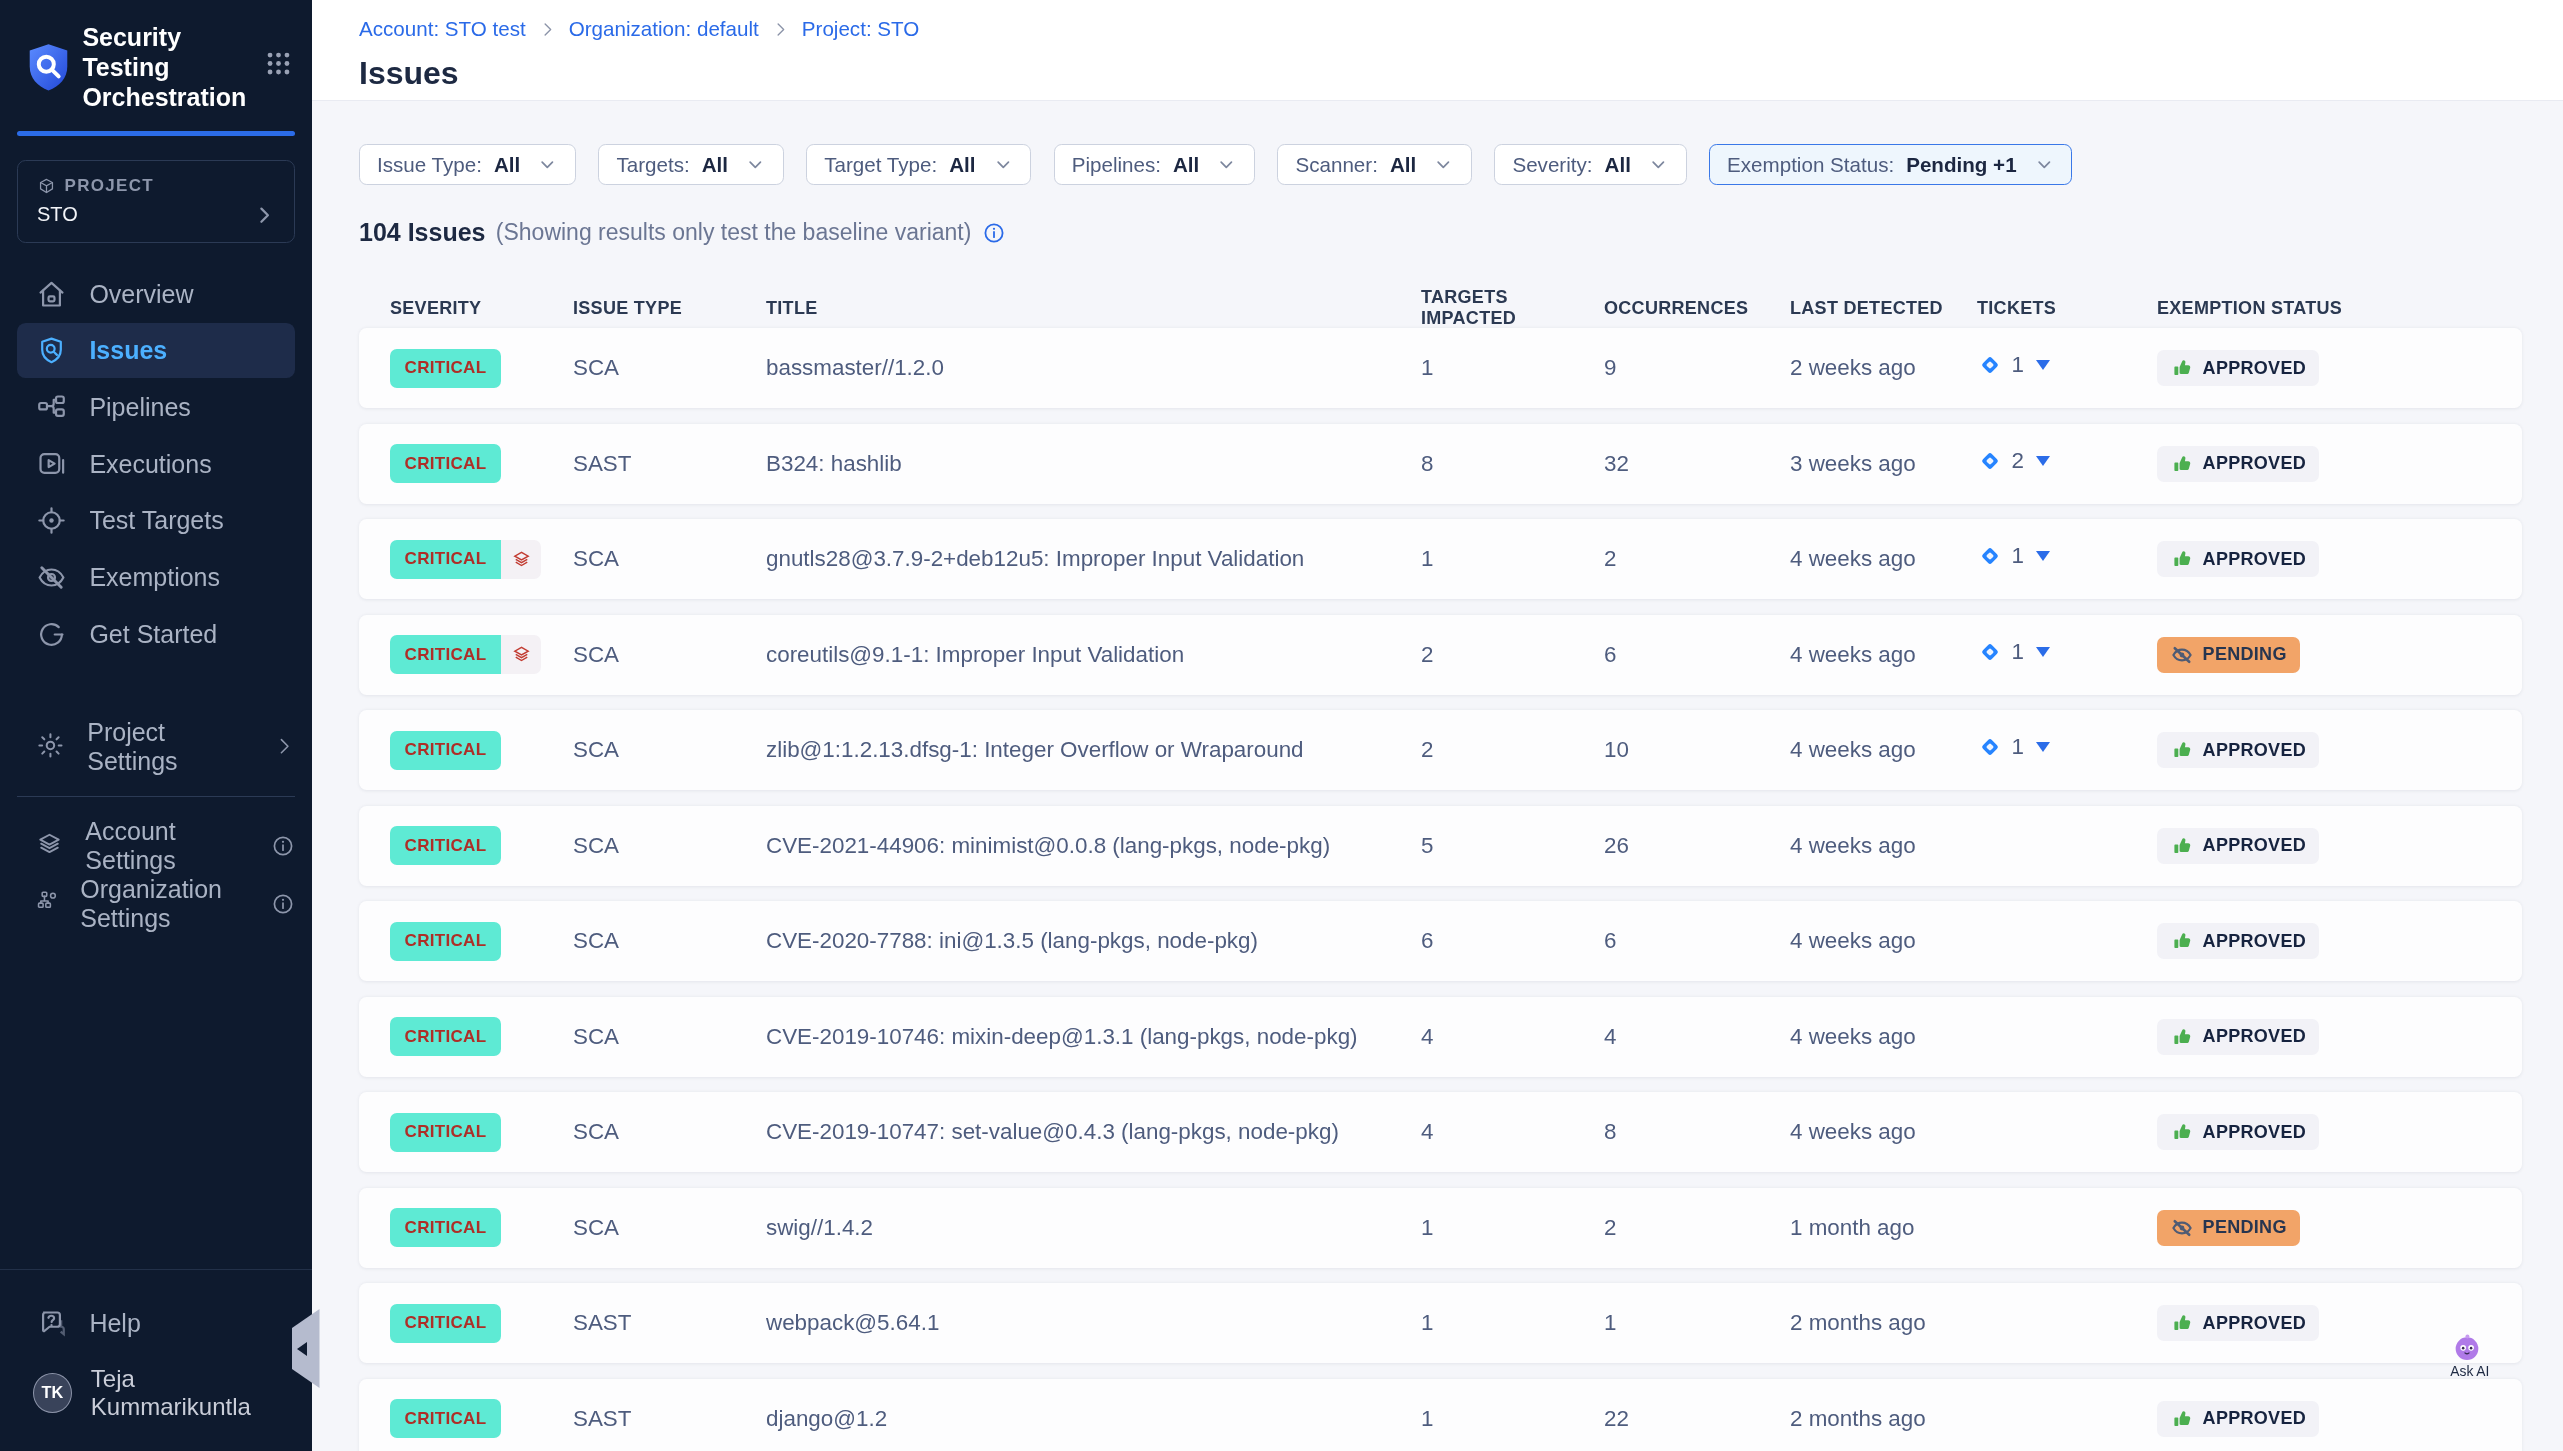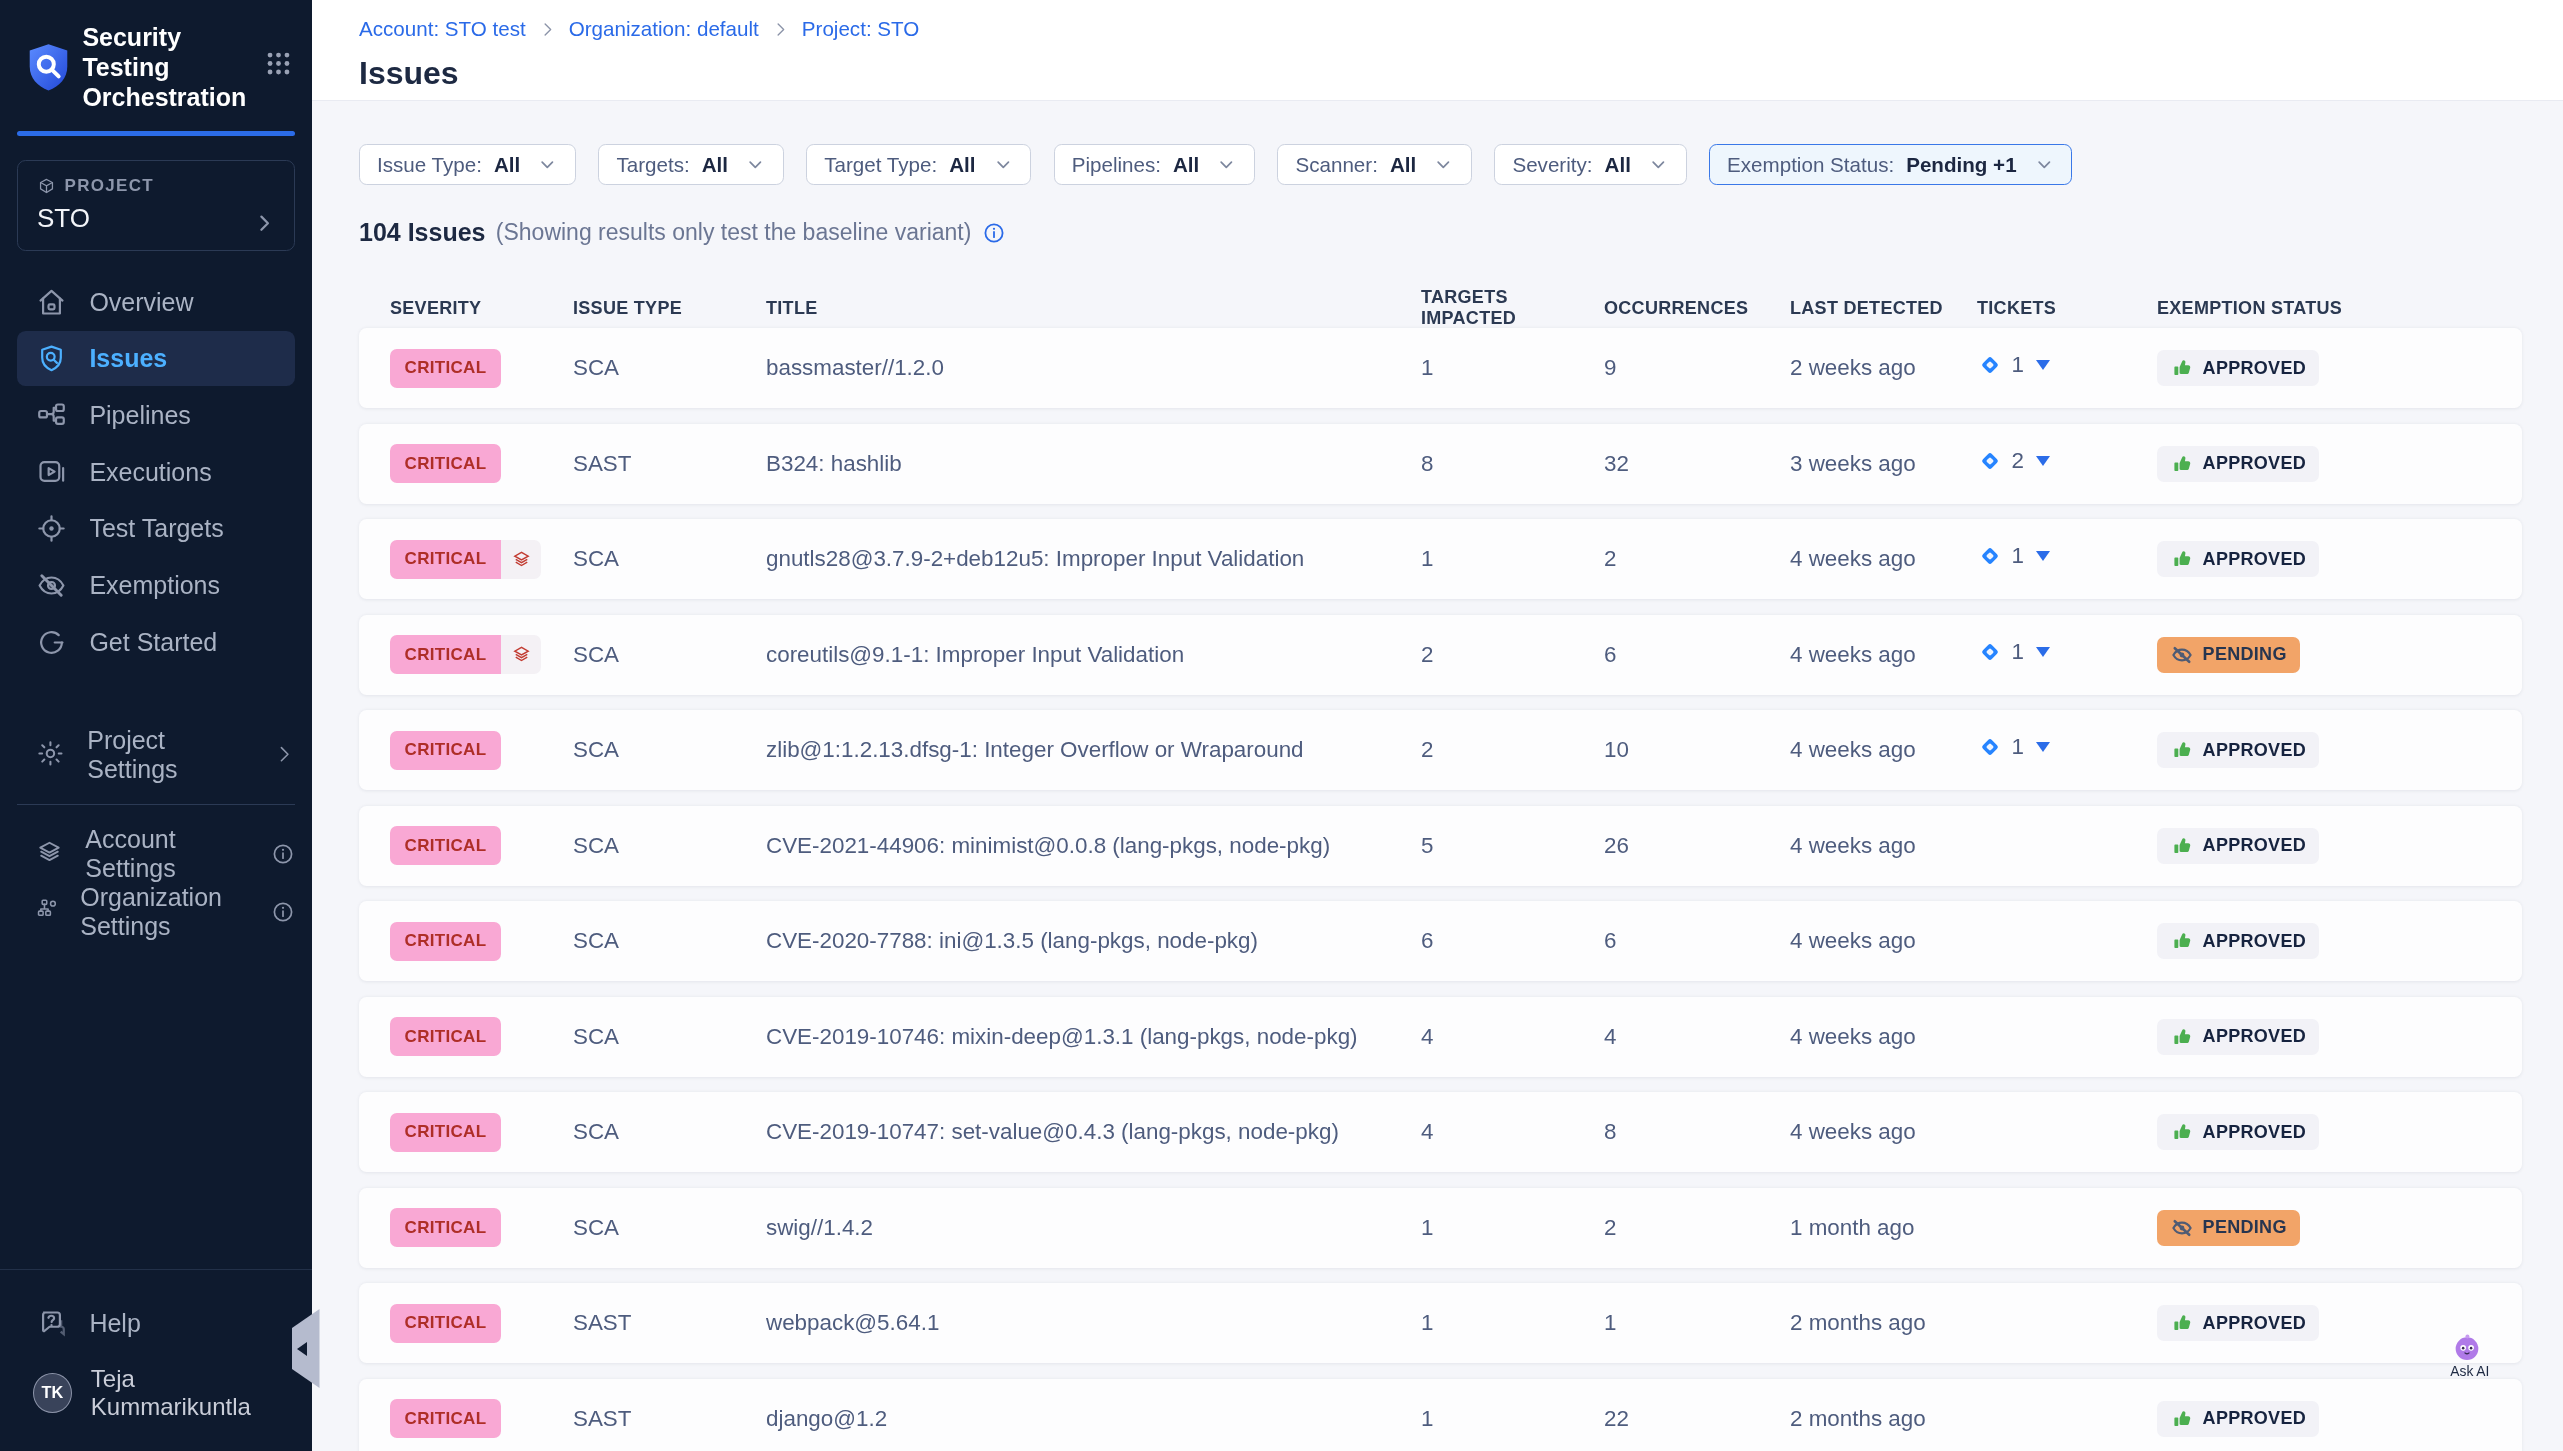--- a/index.html
+++ b/index.html
@@ -10,21 +10,21 @@
   
   .sidebar { position: fixed; left: 0; top: 0; width: 312px; height: 1452px; background: #0e1a2e; z-index: 10; }
   .sb-header { display: flex; align-items: center; gap: 7px; padding: 22.4px 19px 19px 22.4px; }
   .sb-logo { width: 53px; height: 53px; flex: 0 0 auto; }
   .sb-title { color: #fff; font-size: 25px; line-height: 30px; font-weight: 700; flex: 1; }
   .sb-grid { color: #99a1b4; margin-top: -6.9px; }
   .sb-blueline { height: 4.3px; background: #2b6ce8; margin: 0 17px; border-radius: 2.6px; }
   .project-card { margin: 24px 17px 0 17px; border: 1.7px solid #2b3a55; border-radius: 8.6px; padding: 15.5px 19px; display: flex; align-items: flex-end; }
   .project-meta { flex: 1; }
   .project-label { display: flex; align-items: center; gap: 8.6px; color: #8d96ab; font-size: 17px; font-weight: 700; letter-spacing: 1.3px; }
-  .project-name { color: #f2f4f8; font-size: 26px; margin-top: 6.9px; }
+  .project-name { color: #f2f4f8; font-size: 20px; margin-top: 6.9px; }
   .nav-list { margin-top: 24px; }
   .nav-item { display: flex; align-items: center; gap: 22.4px; height: 55px; padding: 0 17px 0 36px; margin: 1.7px 0; color: #aab3c4; font-size: 25px; cursor: pointer; }
   .nav-item .nv-icon { width: 31px; height: 31px; color: #8d96ab; }
   .nav-item.active { background: #1e2c4a; margin: 1.7px 17px; padding-left: 19px; border-radius: 8.6px; color: #4cb0ff; font-weight: 700; }
   .nav-item.active .nv-icon { color: #4cb0ff; }
   .nav-spacer { height: 53px; }
   .settings-list .nav-item { height: 57px; }
   .nav-trailing { margin-left: auto; color: #8d96ab; }
   .sb-divider { height: 0.9px; background: #2b3a55; margin: 20.6px 17px; }
   .sb-bottom { position: absolute; left: 0; right: 0; bottom: 0; border-top: 0.9px solid #223048; padding: 24px 0 26px 0; }
@@ -59,21 +59,21 @@
   .summary-info { color: #2a6ae8; width: 24px; height: 24px; cursor: pointer; }
 
   .row-grid { display: grid; grid-template-columns: 183px 193px 655px 183px 186px 187px 180px 305px 1fr; align-items: center; padding-left: 31px; }
   .table-header { margin-top: 40px; height: 27.5px; margin-bottom: 13.8px; }
   .table-header span { font-size: 18px; font-weight: 700; letter-spacing: 0.3px; color: #2b3952; }
 
   .row-card { background: #fdfdfe; border-radius: 7.7px; height: 80px; margin-bottom: 15.5px; box-shadow: 0 0.9px 3.4px rgba(25,35,70,.08); cursor: pointer; }
   .cell { font-size: 22.4px; color: #4e5c7e; }
   .cell-title { padding-right: 26px; white-space: nowrap; overflow: hidden; text-overflow: ellipsis; }
   .sev-wrap { display: inline-flex; align-items: stretch; border-radius: 6.9px; overflow: hidden; width: fit-content; }
-  .sev-label { background: #f9a8d4; color: #ae2e27; font-size: 17px; font-weight: 700; letter-spacing: 0.3px; padding: 9.5px 14.6px; }
+  .sev-label { background: #5eead4; color: #ae2e27; font-size: 17px; font-weight: 700; letter-spacing: 0.3px; padding: 9.5px 14.6px; }
   .sev-stack { background: #f4f1f5; display: flex; align-items: center; padding: 0 8.6px; color: #c23c32; }
   .ticket-chip { display: inline-flex; align-items: center; gap: 8.6px; cursor: pointer; }
   .ticket-caret { width: 0; height: 0; border-left: 7.7px solid transparent; border-right: 7.7px solid transparent; border-top: 10.3px solid #2b6ce8; margin-left: 3.4px; }
   .exemption-badge { display: inline-flex; align-items: center; gap: 8.6px; height: 36px; border-radius: 6.9px; padding: 0 13px; width: fit-content; }
   .exemption-badge .badge-label { font-size: 18px; font-weight: 700; letter-spacing: 0.3px; color: #16233f; }
   .exemption-badge.approved { background: #f2f2f7; }
   .exemption-badge.pending { background: #f2a468; }
   .exemption-badge.pending .badge-label { color: #27354f; }
   .badge-icon { width: 24px; height: 24px; }
   .menu-cell { justify-self: end; padding-right: 45px; }

